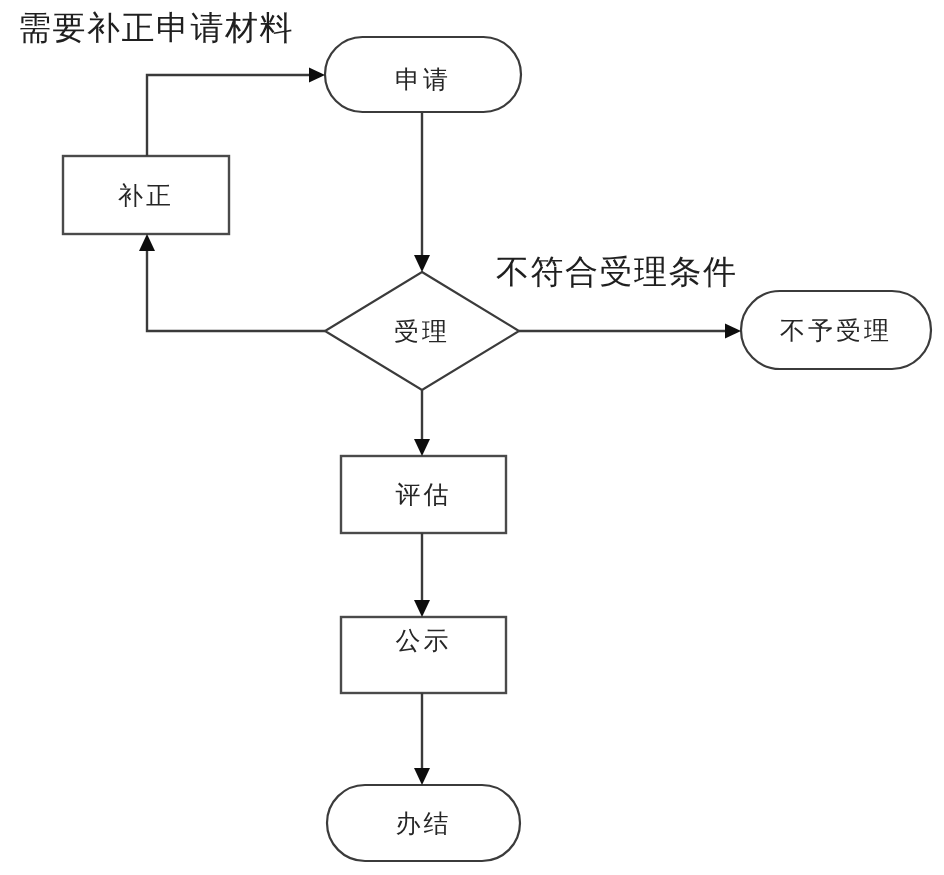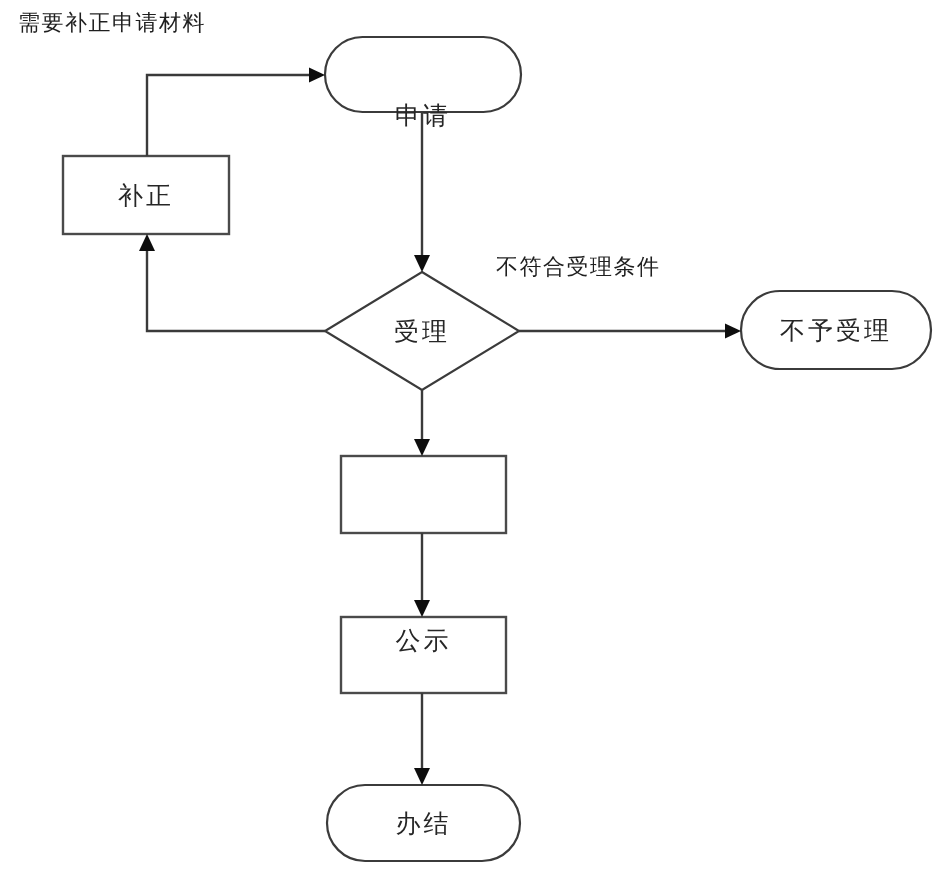--- a/index.html
+++ b/index.html
@@ -59,21 +59,21 @@
     font-size: 25px;
     letter-spacing: 3px;
     line-height: 1;
     white-space: nowrap;
     font-family: "Liberation Serif", "DejaVu Serif", serif;
     user-select: none;
   }
   .edge-label {
     position: absolute;
     color: #1f1f1f;
-    font-size: 22px;
+    font-size: 33px;
     letter-spacing: 1.5px;
     line-height: 1;
     white-space: nowrap;
     font-family: "Liberation Serif", "DejaVu Serif", serif;
     user-select: none;
   }
 </style>
 </head>
 <body>
 
@@ -111,28 +111,29 @@
     <polygon class="arrow-head" points="422,456 414,439 430,439"></polygon>
 
     <path class="connector" d="M422,533 L422,607"></path>
     <polygon class="arrow-head" points="422,617 414,600 430,600"></polygon>
 
     <path class="connector" d="M422,693 L422,775"></path>
     <polygon class="arrow-head" points="422,785 414,768 430,768"></polygon>
 
   </svg>
 
-  <div class="node-text" style="left:325px; top:37px; width:196px; height:85px;margin-top:36px;">申请</div>
+  <div class="node-text" style="left:325px; top:37px; width:196px; height:85px;">申请</div>
 
   <div class="node-text" style="left:63px; top:156px; width:166px; height:78px;border-radius:22px;">补正</div>
 
   <div class="node-text" style="left:325px; top:272px; width:194px; height:118px;">受理</div>
 
   <div class="node-text" style="left:741px; top:291px; width:190px; height:78px;">不予受理</div>
 
+  <div class="node-text" style="left:341px; top:456px; width:165px; height:77px;">评估</div>
 
   <div class="node-text" style="left:341px; top:602px; width:165px; height:76px;">公示</div>
 
   <div class="node-text" style="left:327px; top:785px; width:193px; height:76px;text-align:center;">办结</div>
 
   <div class="edge-label" style="left:18px; top:12px;">需要补正申请材料</div>
 
   <div class="edge-label" style="left:496px; top:256px;">不符合受理条件</div>
 
 </div>

